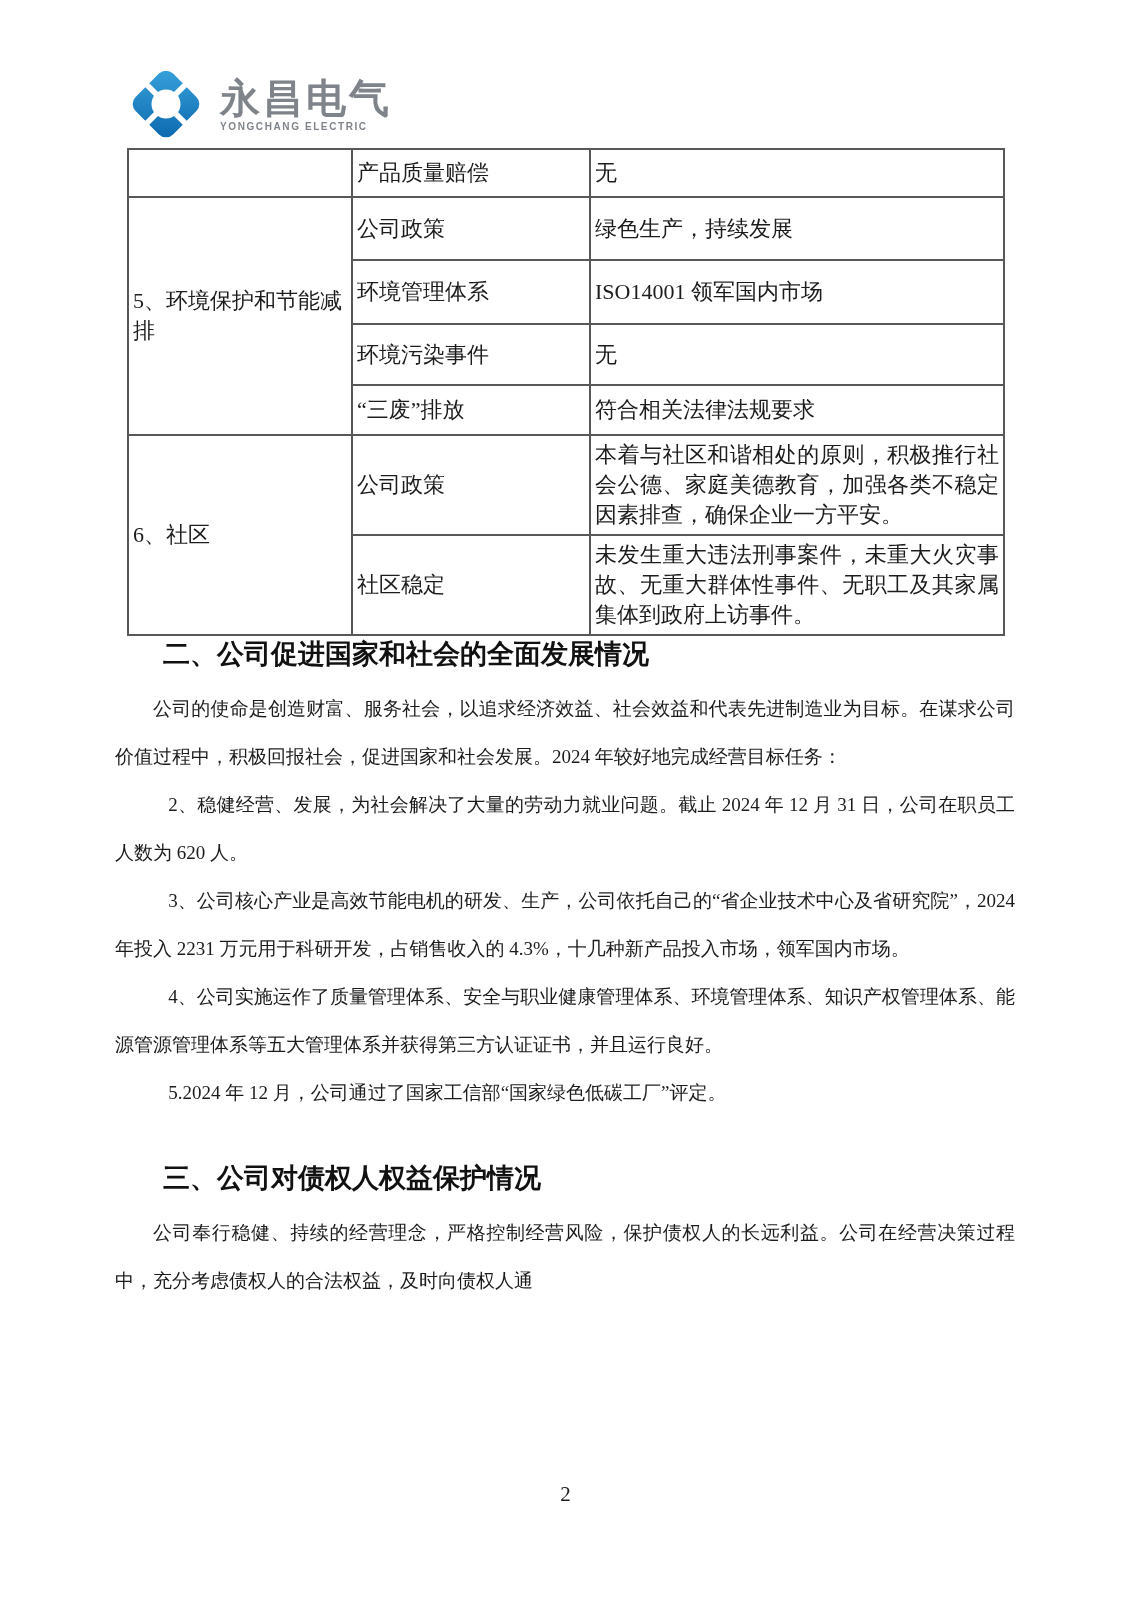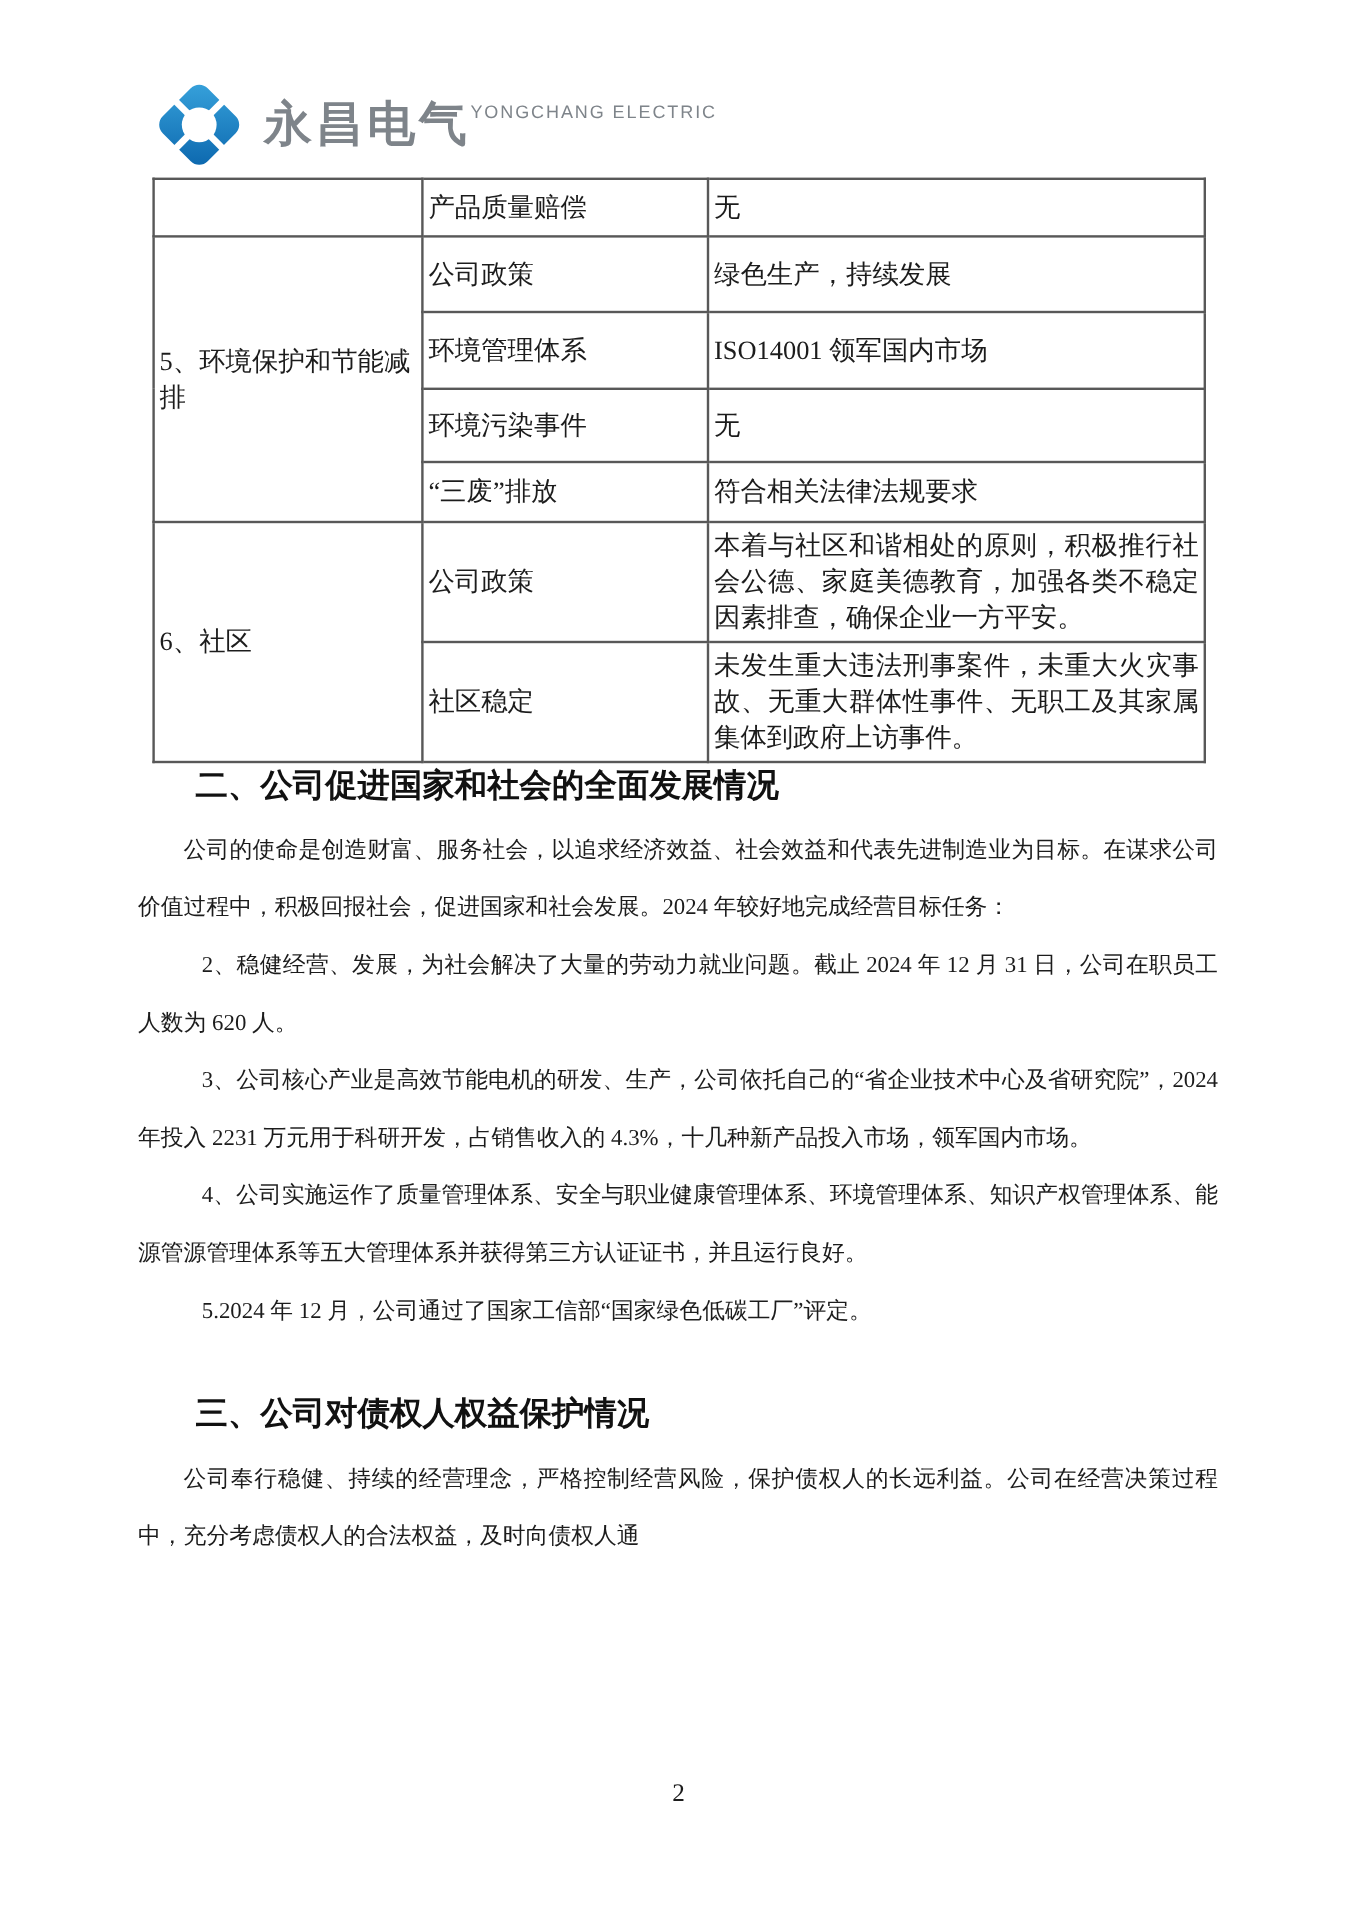--- a/index.html
+++ b/index.html
@@ -16,33 +16,33 @@
   
   .logo {
     position: absolute;
     left: 126px;
     top: 64px;
     display: flex;
     align-items: center;
     gap: 14px;
   }
   .logo-icon { width: 80px; height: 80px; display: block; }
-  .logo-text { display: flex; flex-direction: row; justify-content: center; }
+  .logo-text { display: flex; flex-direction: column; justify-content: center; }
   .logo-name {
     font-family: "Liberation Sans", "DejaVu Sans", sans-serif;
     font-weight: bold;
     font-size: 40px;
     line-height: 42px;
     letter-spacing: 3px;
     color: #7e848a;
   }
   .logo-sub {
     font-family: "Liberation Sans", "DejaVu Sans", sans-serif;
-    font-weight: normal;
-    font-size: 15px;
+    font-weight: bold;
+    font-size: 10px;
     letter-spacing: 1.6px;
     color: #7e848a;
     margin-top: 2px;
   }
 
   
   table.csr {
     position: absolute;
     left: 127px;
     top: 148px;

